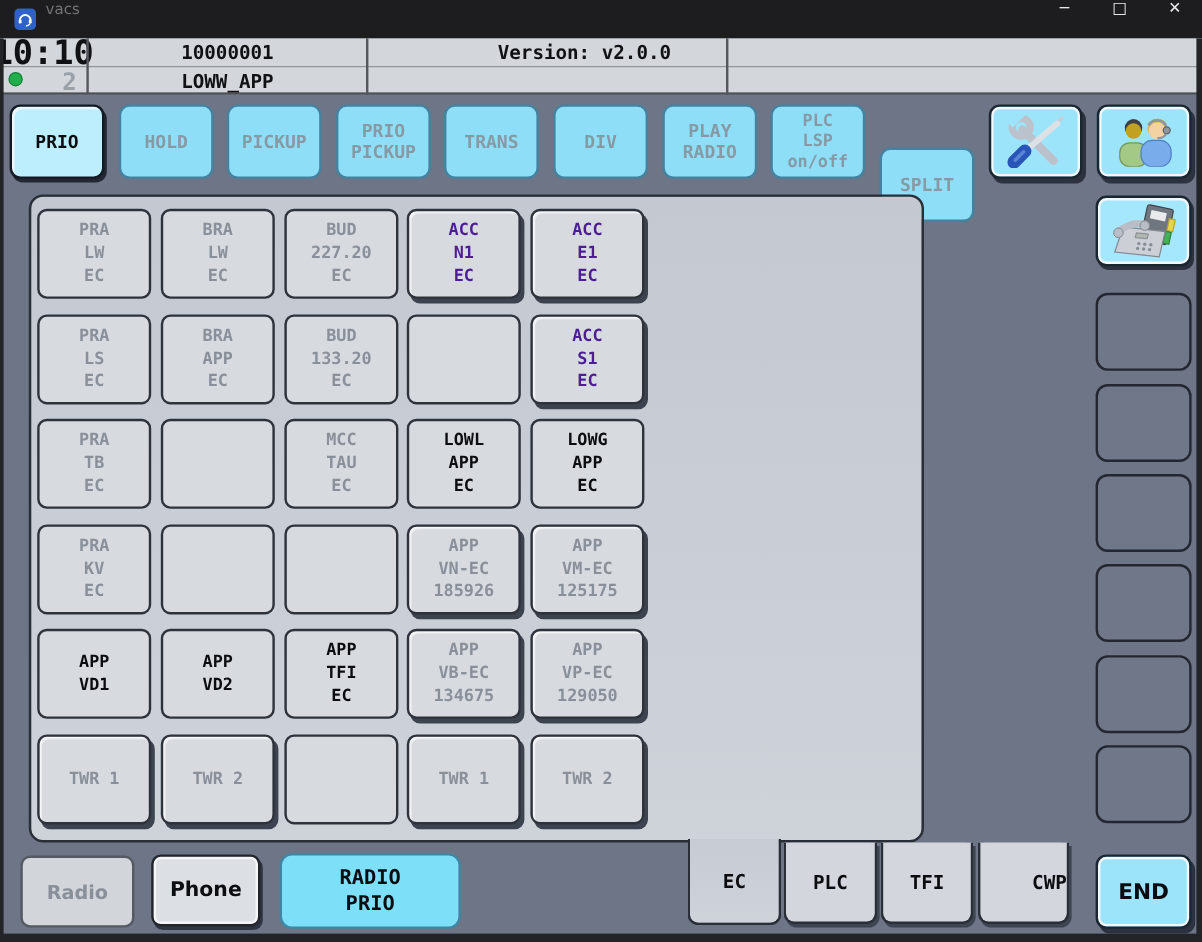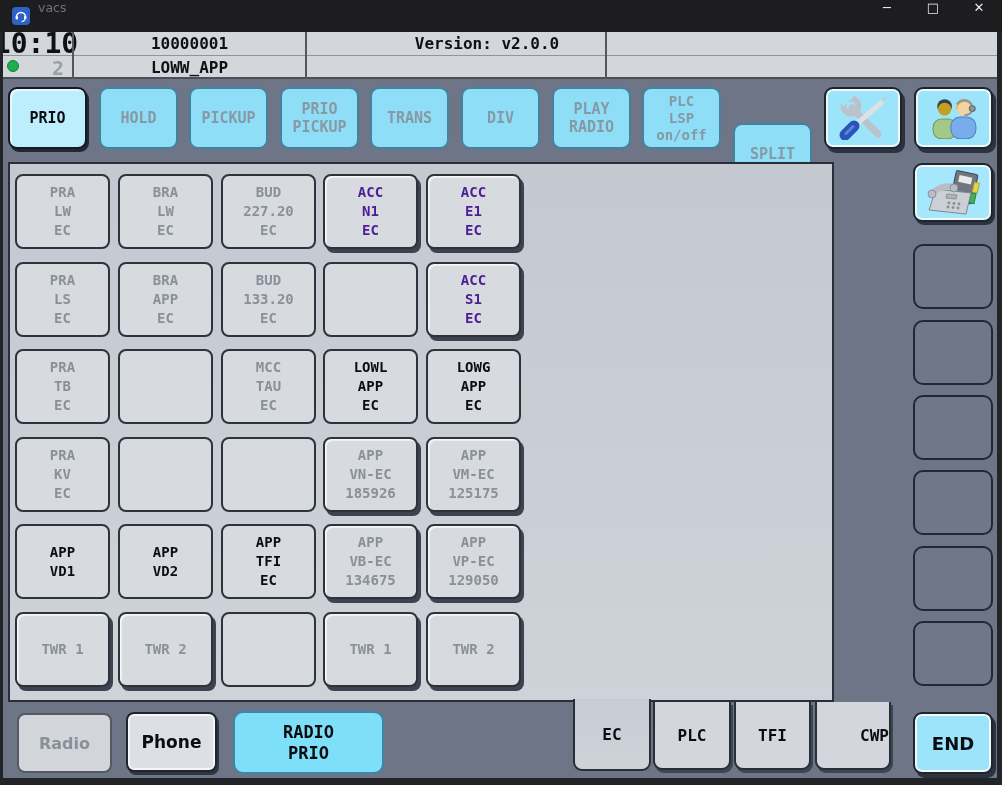--- a/index.html
+++ b/index.html
@@ -35,21 +35,21 @@
         display:flex;flex-direction:column;align-items:center;justify-content:center;
         font-weight:bold;font-size:15px;color:#8699a4;}
   .tbtn .ln{display:block;line-height:18px;}
   .tbtn[data-state="active"]{background:#bceefd;color:#0b0c0f;border-color:#141a24;
         box-shadow:2px 3px 0 rgba(16,20,30,.8),inset 2px 2px 0 #ecf7fc;}
   .iconbtn{top:87px;width:78px;height:62px;border-radius:9px;background:#9ce4fa;border:2px solid #1c2630;
         box-shadow:3px 4px 0 rgba(28,34,46,.8),inset 0 0 0 2px #f2f7fa;
         display:flex;align-items:center;justify-content:center;}
 
   
-  .panel{left:8px;top:162px;width:826px;height:540px;border:2px solid #2a2e37;border-radius:0;
+  .panel{left:24px;top:162px;width:746px;height:540px;border:2px solid #2a2e37;border-radius:12px;
          background:linear-gradient(180deg,#c4c8d0,#ced2d9);}
   .gbtn{position:absolute;width:95px;height:75px;border-radius:8px;background:#d7dadf;
         border:2px solid #2e323b;display:flex;flex-direction:column;align-items:center;justify-content:center;
         font-weight:bold;font-size:14px;color:#8a9099;}
   .gbtn .ln{display:block;line-height:19px;white-space:pre;}
   .gbtn[data-state="on"]{color:#0c0d10;}
   .gbtn[data-state="raised-on"]{color:#4c1d95;box-shadow:3px 4px 0 rgba(35,42,55,.85),inset 1px 1px 0 #f5f7f9,inset 2px 2px 0 rgba(255,255,255,.55);}
   .gbtn[data-state="raised-dim"]{box-shadow:3px 4px 0 rgba(35,42,55,.85),inset 1px 1px 0 #f5f7f9,inset 2px 2px 0 rgba(255,255,255,.55);}
   .gc0{left:5px}.gc1{left:108px}.gc2{left:211px}.gc3{left:313px}.gc4{left:416px}
   .gr0{top:10px}.gr1{top:98px}.gr2{top:185px}.gr3{top:273px}.gr4{top:360px}.gr5{top:448px}

